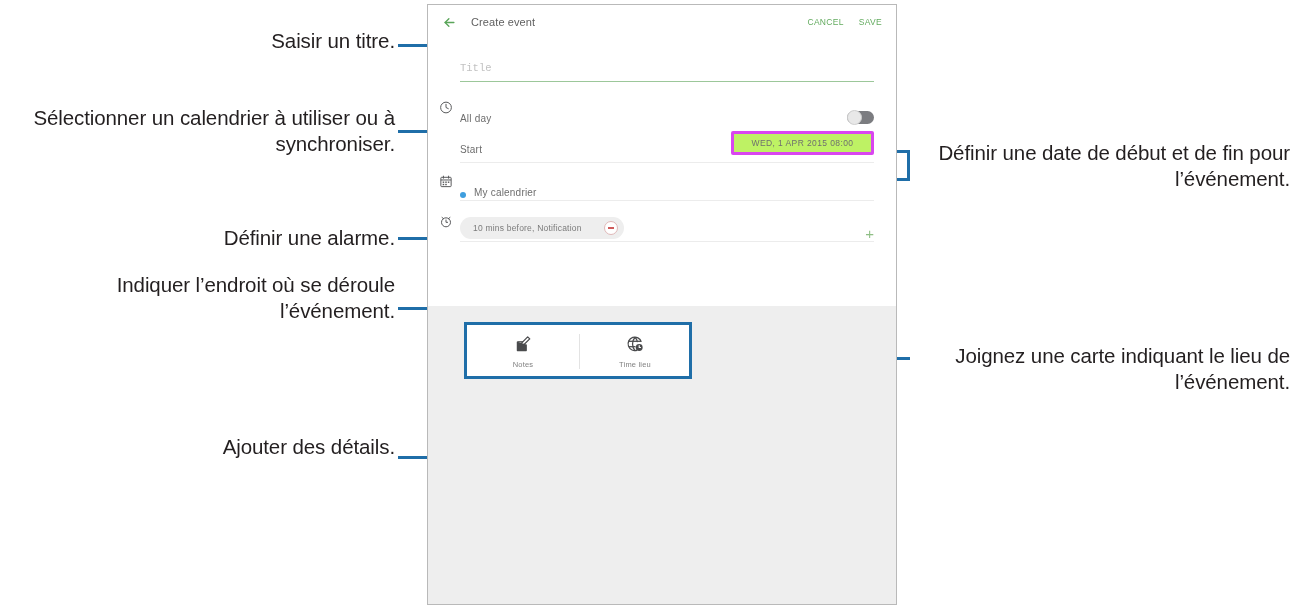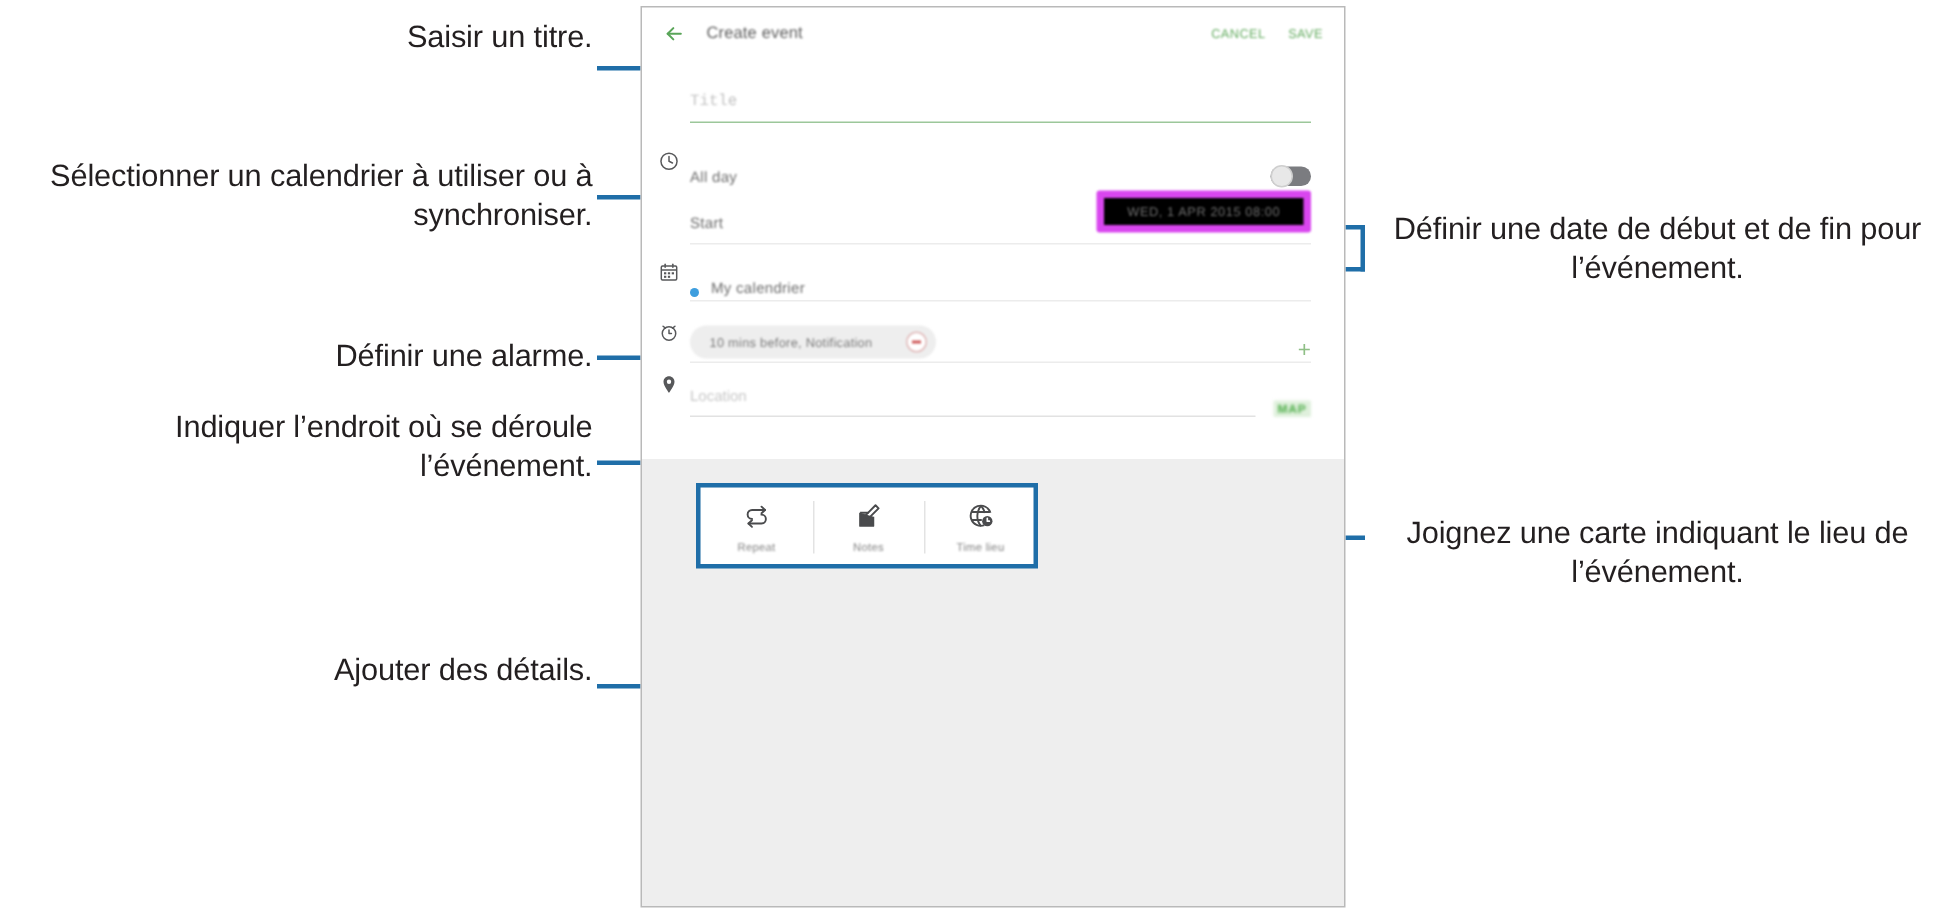--- a/index.html
+++ b/index.html
@@ -17,21 +17,21 @@
 
   
   .callout {
     position: absolute;
     color: #231f20;
     font-size: 20.5px;
     line-height: 26px;
     letter-spacing: -0.1px;
   }
   .callout.right-al { text-align: right; }
-  .callout.left-al  { text-align: center; }
+  .callout.left-al  { text-align: right; }
 
   
   .lead {
     position: absolute;
     background: #1f6ea8;
   }
   .lead-h { height: 3px; }
   .lead-v { width: 3px; }
 
   
@@ -134,22 +134,22 @@
     border-radius: 50%;
     background: #e8e8e8;
     border: 1px solid #cfcfcf;
     box-sizing: border-box;
   }
 
   
   .date-pill {
     min-width: 143px;
     text-align: center;
-    background: #000000;
-    border: 5px solid #d946ef;
+    background: #bef264;
+    border: 3px solid #d946ef;
     border-radius: 2px;
     padding: 4px 10px;
     font-size: 8.5px;
     color: #6f6f6f;
     filter: blur(0.75px);
     letter-spacing: .4px;
     box-sizing: border-box;
   }
 
   .divider {
@@ -278,21 +278,21 @@
     width: 228px;
     height: 57px;
     border: 3px solid #1f6ea8;
     box-sizing: border-box;
     pointer-events: none;
   }
 </style>
 </head>
 <body>
 
-<div class="callout right-al" style="left:20px; top:12px; width:375px;">
+<div class="callout right-al" style="left:20px; top:28px; width:375px;">
   <span>Saisir un titre.</span>
 </div>
 
 <div class="callout right-al" style="left:20px; top:105px; width:375px;">
   <span>Sélectionner un calendrier à utiliser ou à synchroniser.</span>
 </div>
 
 <div class="callout right-al" style="left:20px; top:225px; width:375px;">
   <span>Définir une alarme.</span>
 </div>
@@ -414,47 +414,25 @@
         <span class="chip-remove">
             <i></i>
           </span>
       </span>
       <span class="spacer"></span>
       <span class="add-alert">+</span>
     </div>
 
     <div class="divider"></div>
 
-    <div class="row" style="min-height:34px; align-items:flex-end; padding-bottom:4px;">
-      <span class="row-icon" style="top:12px;">
-        <svg viewBox="0 0 24 24" width="14" height="14" fill="currentColor">
-          <path d="M12 2.4c-3.5 0-6.3 2.8-6.3 6.3 0 4.7 6.3 12.6 6.3 12.6s6.3-7.9 6.3-12.6c0-3.5-2.8-6.3-6.3-6.3zm0 8.7a2.5 2.5 0 1 1 0-5 2.5 2.5 0 0 1 0 5z"></path>
-        </svg>
-      </span>
-      <span class="loc-input">
-        <span class="loc-placeholder">Location</span>
-      </span>
-      <span class="map-link">MAP</span>
-    </div>
   </div>
 
   <div class="gray-body">
     <div class="toolbar">
 
-      <div class="tb-item">
-        <span class="tb-icon">
-          <svg viewBox="0 0 24 24" width="17" height="17" fill="none" stroke="currentColor" stroke-width="1.8" stroke-linecap="round" stroke-linejoin="round">
-            <polyline points="16.5 2.5 19.8 5.6 16.5 8.7"></polyline>
-            <path d="M19.8 5.6H7.6a4.2 4.2 0 0 0 0 8.4"></path>
-            <polyline points="7.5 21.5 4.2 18.4 7.5 15.3"></polyline>
-            <path d="M4.2 18.4h12.2a4.2 4.2 0 0 0 0-8.4"></path>
-          </svg>
-        </span>
-        <span class="tb-label">Repeat</span>
-      </div>
 
       <div class="tb-item">
         <span class="tb-icon">
           <svg viewBox="0 0 24 24" width="17" height="17" fill="none" stroke="currentColor" stroke-width="1.8" stroke-linejoin="round">
             <path d="M3.4 8.2v12.4h12.4V12" fill="currentColor" stroke="currentColor"></path>
             <path d="M3.4 8.2h8" stroke="currentColor"></path>
             <path d="M10.6 14.2 20.8 4.1l-2.9-2.9L7.8 11.4l-.6 3.4z" fill="none" stroke="currentColor"></path>
           </svg>
         </span>
         <span class="tb-label">Notes</span>

